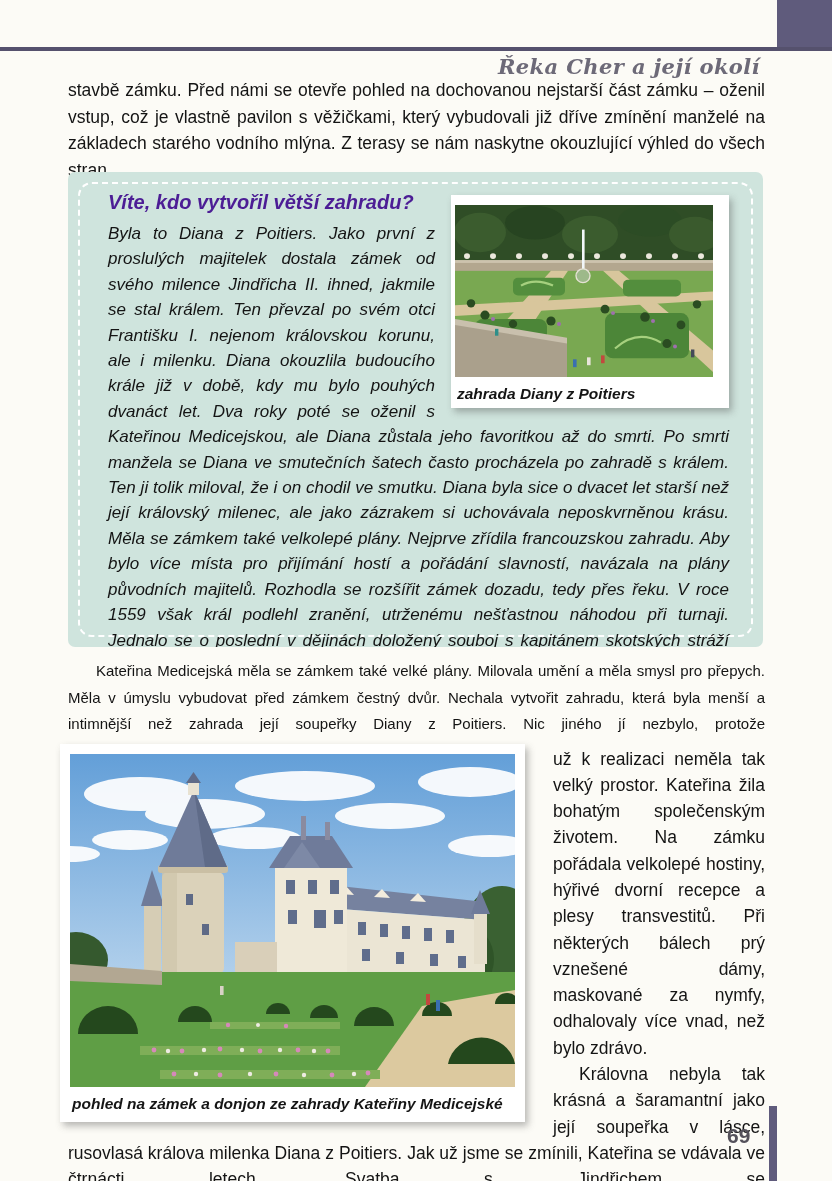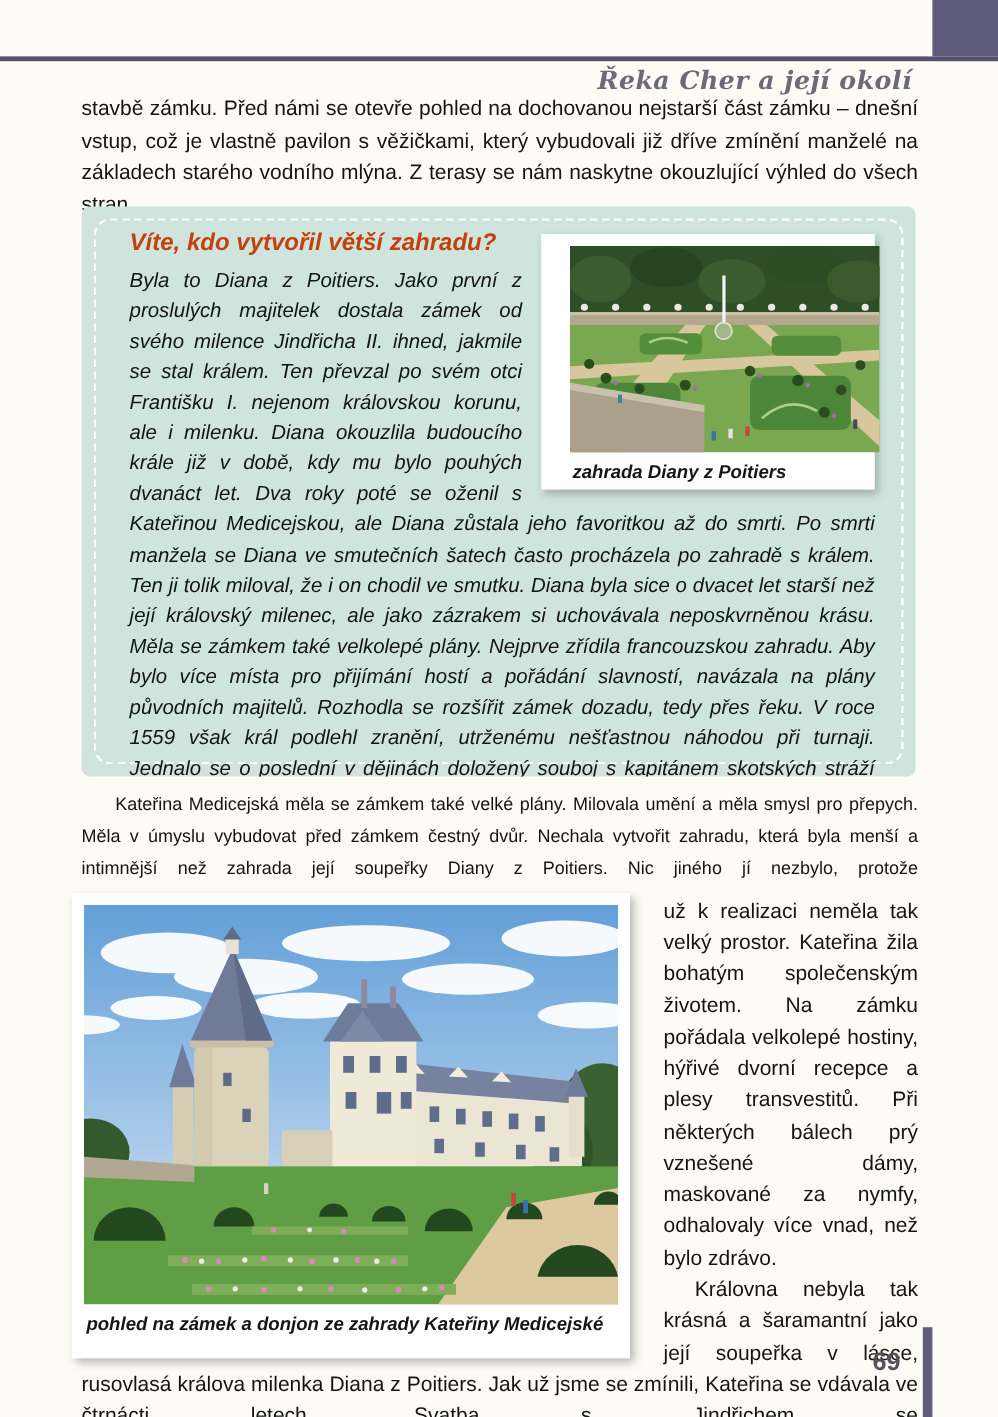--- a/index.html
+++ b/index.html
@@ -11,56 +11,56 @@
   .hdr-rule{position:absolute;top:47px;left:0;width:832px;height:4px;background:#55516d;}
   .hdr-title{position:absolute;top:10px;right:72px;font-family:"DejaVu Serif",serif;font-style:italic;font-weight:bold;font-size:21px;letter-spacing:.4px;color:#6d6a78;white-space:nowrap;margin-top:44px;}
 
   
   .intro{position:absolute;left:68px;top:77px;width:697px;font-size:17.5px;line-height:26.5px;text-align:justify;}
 
   
   .infobox{position:absolute;left:68px;top:172px;width:695px;height:475px;background:#cfe4dd;border-radius:7px;}
   .infobox-dash{position:absolute;inset:10px;border:2px dashed #ffffff;border-radius:14px;pointer-events:none;}
   .infobox-content{position:absolute;inset:0;padding:19px 34px 0 40px;box-sizing:border-box;overflow:hidden;}
-  .infobox h2{margin:0 0 7px 0;font-size:20px;font-style:italic;font-weight:bold;color:#c2410c;}
+  .infobox h2{margin:0 0 7px 0;font-size:20px;font-style:italic;font-weight:bold;color:#4c1d95;}
   .infobox .boxtext{font-size:17px;line-height:25.4px;font-style:italic;text-align:justify;hyphens:auto;}
 
   
   .polaroid{background:#ffffff;box-shadow:3px 4px 7px rgba(70,70,70,.38);box-sizing:border-box;}
   .polaroid .photo{display:block;}
   .pcaption{font-size:15.5px;line-height:19px;font-style:italic;font-weight:bold;color:#151515;padding:7px 2px 3px 2px;}
 
-  .garden-frame{float:right;width:278px;padding:10px 10px 2px 24px;margin:4px 0 8px 16px;}
+  .garden-frame{float:right;width:278px;padding:10px 10px 2px 4px;margin:4px 0 8px 16px;}
   .garden-frame .photo{width:258px;height:172px;}
 
   
   .lower{position:absolute;left:68px;top:658px;width:697px;}
   .lead{margin:0;font-size:15px;line-height:26.5px;text-align:justify;text-align-last:justify;text-indent:28px;}
-  .castle-frame{float:left;width:465px;padding:10px 10px 12px 10px;margin:6px 28px 0 -8px;}
+  .castle-frame{float:left;width:465px;padding:10px 10px 2px 10px;margin:6px 28px 0 -8px;}
   .castle-frame .photo{width:445px;height:333px;}
   .castle-frame .pcaption{padding-bottom:7px;}
   .coltext{font-size:17.5px;line-height:26.3px;text-align:justify;hyphens:auto;}
   .coltext p{margin:0;}
   .coltext .p1{margin-top:8px;}
   .coltext .p2{text-indent:26px;text-align-last:justify;}
 
   
   .pg-bar{position:absolute;left:769px;top:1106px;width:8px;height:75px;background:#5f5b7c;}
   .pg-num{position:absolute;left:727px;top:1124px;width:36px;font-size:21px;font-weight:bold;color:#54515b;}
 </style>
 </head>
 <body>
 
 <div class="page">
 
   <div class="hdr-corner"></div>
   <div class="hdr-rule"></div>
   <div class="hdr-title">Řeka Cher a její okolí</div>
 
-  <div class="intro">stavbě zámku. Před námi se otevře pohled na dochovanou nejstarší část zámku – dnešní vstup, což je vlastně pavilon s věžičkami, který vybudovali již dříve zmínění manželé na základech starého vodního mlýna. Z terasy se nám naskytne okouzlující výhled do všech stran.</div>
+  <div class="intro">stavbě zámku. Před námi se otevře pohled na dochovanou nejstarší část zámku – oženil vstup, což je vlastně pavilon s věžičkami, který vybudovali již dříve zmínění manželé na základech starého vodního mlýna. Z terasy se nám naskytne okouzlující výhled do všech stran.</div>
 
   <div class="infobox">
     <div class="infobox-dash"></div>
     <div class="infobox-content">
       <div class="polaroid garden-frame">
         <svg class="photo" viewBox="0 0 258 175" preserveAspectRatio="none">
           <rect width="258" height="175" fill="#79a851"></rect>
           <rect width="258" height="58" fill="#2f4d26"></rect>
           <ellipse cx="25" cy="28" rx="26" ry="20" fill="#3b5c2e"></ellipse>
           <ellipse cx="80" cy="18" rx="30" ry="17" fill="#274421"></ellipse>

